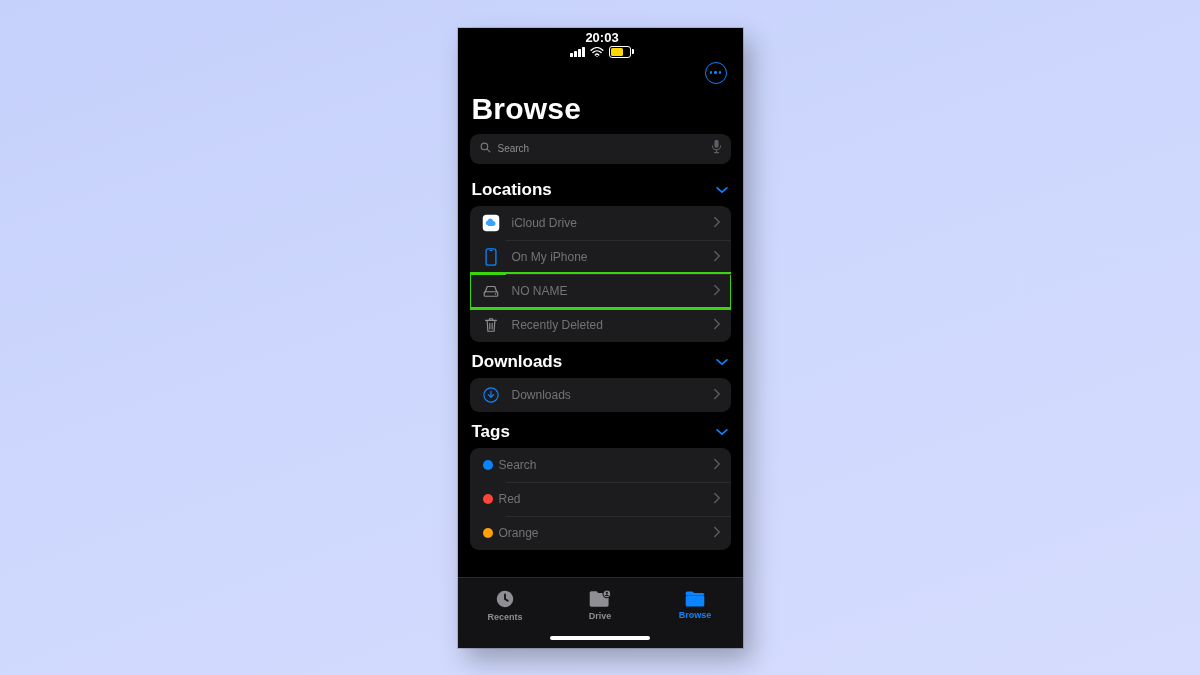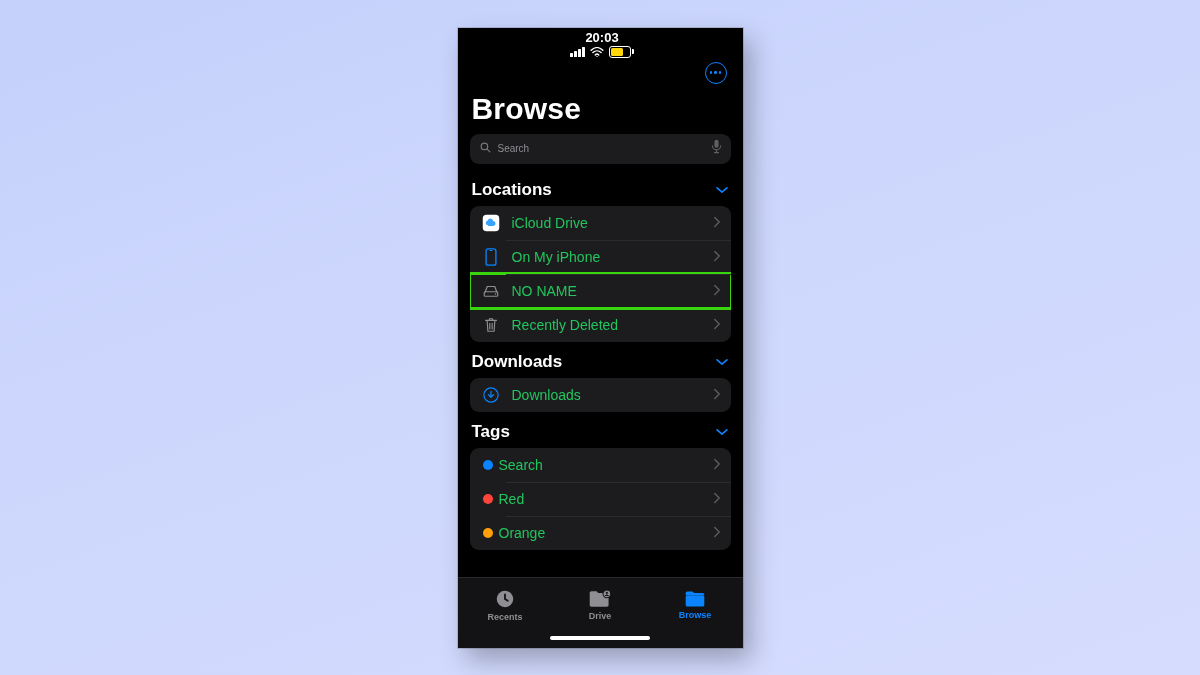--- a/index.html
+++ b/index.html
@@ -74,21 +74,21 @@
   }
   .row{
     display:flex; align-items:center; height:34px;
     padding:0 10px 0 10px; position:relative;
   }
   .row + .row::before{
     content:""; position:absolute; top:0; left:36px; right:0; height:1px;
     background:#2c2c2e;
   }
   .row .icon{ width:22px; display:flex; justify-content:center; margin-right:10px;}
-  .row .label{ font-size:14px; color:#22c55e; flex:1;}
+  .row .label{ font-size:12px; color:#737373; flex:1;}
   .row .chev svg path{ stroke:#5a5a5e; }
   .row.highlight{ outline:3px solid #39d60f; outline-offset:-1px; z-index:2;}
   .row .dot{ width:10px;height:10px;border-radius:50%; margin:0 6px 0 3px;}
 
   
   .tabbar{
     height:55px; background:#131315; border-top:1px solid #2a2a2c;
     display:flex;
     font-weight:bold;
   }

